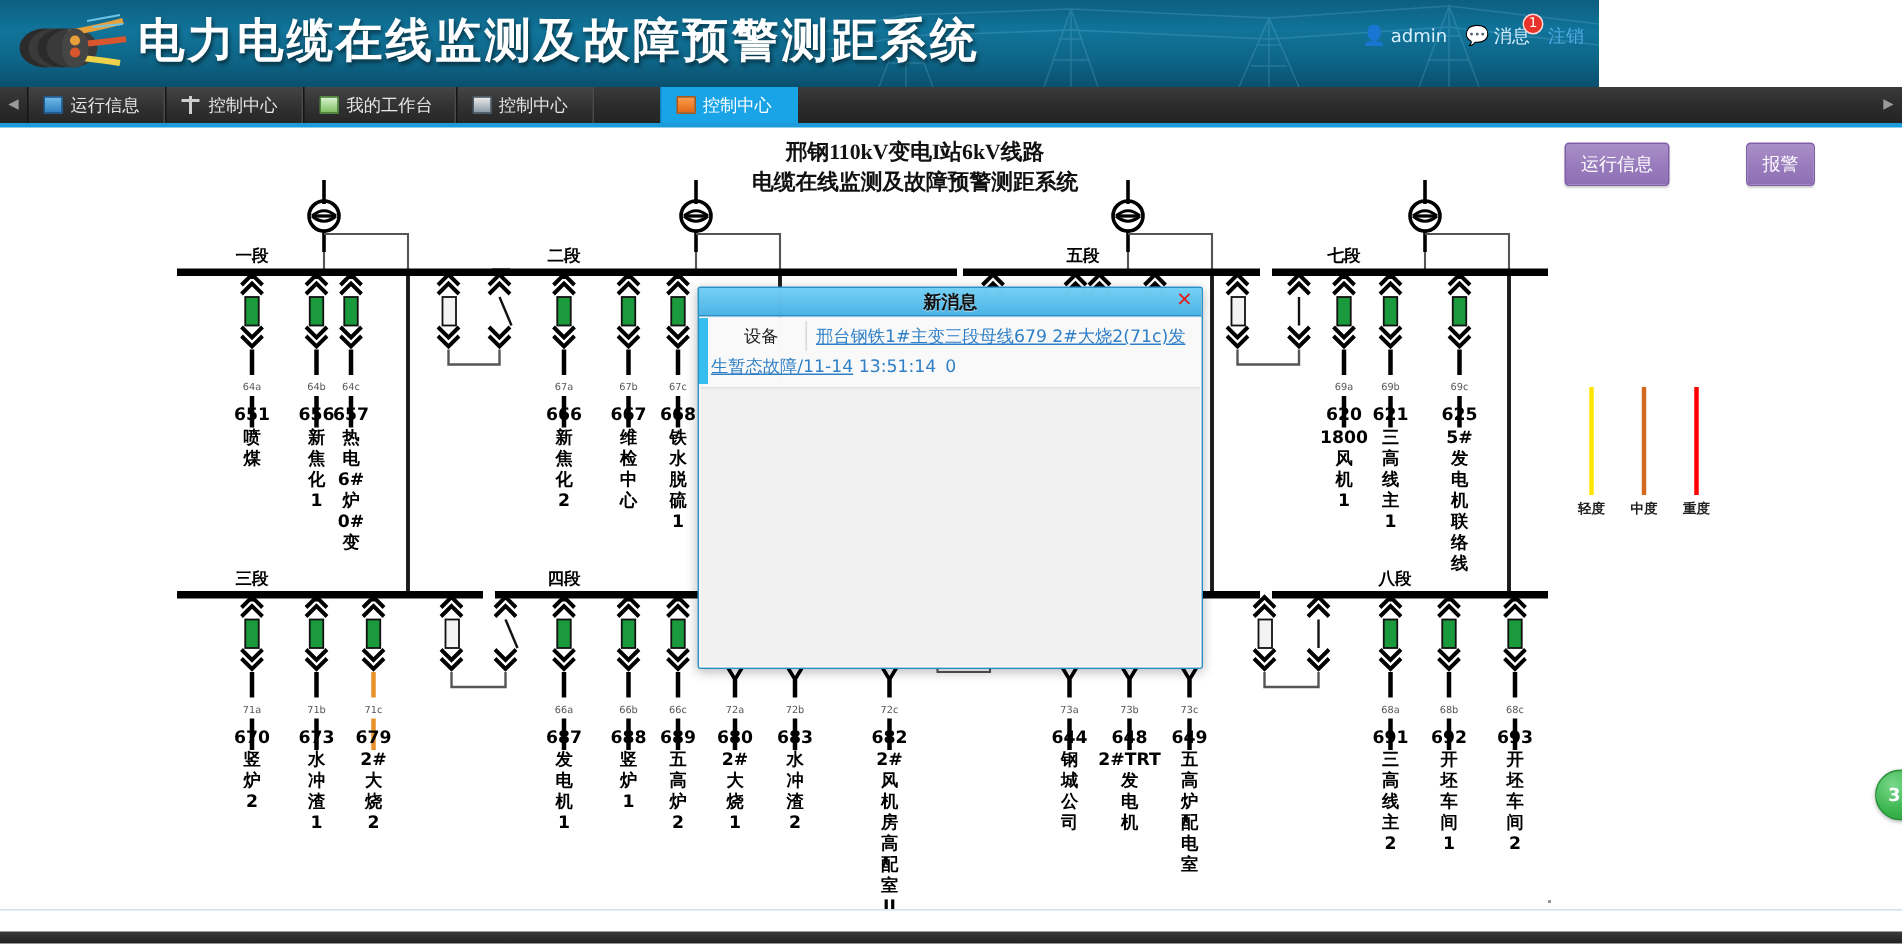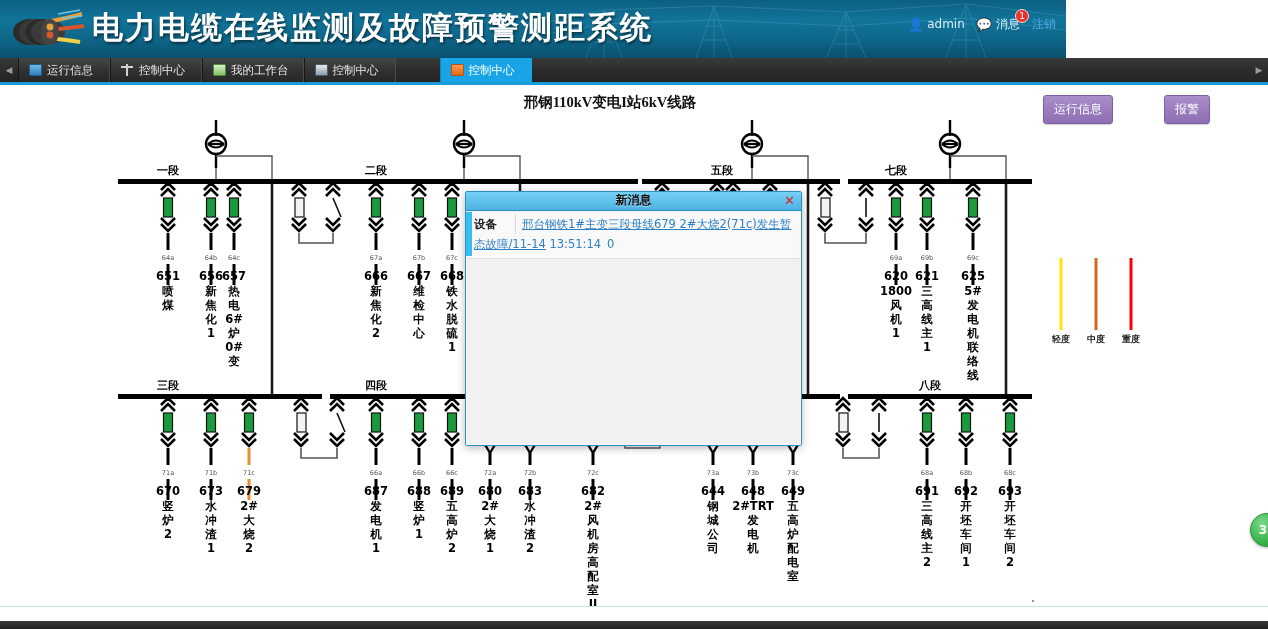--- a/index.html
+++ b/index.html
@@ -133,21 +133,21 @@
     position: absolute; left: 465px; top: 103px; width: 337px; height: 255px;
     border: 1px solid #2b8fc4; border-radius: 2px;
     box-shadow: 0 2px 8px rgba(0,0,0,.28);
     background: rgba(243,243,243,0.94);
     overflow: hidden;
   }
   #dialog .dlg-title {
     position: relative; height: 19px;
     background: linear-gradient(180deg, rgba(90,200,245,.82), rgba(40,165,225,.82));
     border-bottom: 1px solid #2b8fc4;
-    display: flex; align-items: flex-start; justify-content: center;
+    display: flex; align-items: center; justify-content: center;
   }
   #dialog .dlg-title .t {
     font-size: 12px; font-weight: bold; color: #111;
     text-shadow: 0 1px 0 rgba(255,255,255,.5);
   }
   #dialog .dlg-close {
     position: absolute; right: 6px; top: 2px;
     color: #e02020; font-size: 13px; font-weight: bold; cursor: pointer;
     line-height: 14px;
   }
@@ -156,22 +156,22 @@
     background: rgba(250,250,250,.90);
   }
   #dialog .msg-accent {
     position: absolute; left: 0; top: 0; width: 6px; height: 44px; background: #37bdf0;
   }
   #dialog .msg-row {
     position: absolute; left: 8px; top: 2px; right: 4px;
     display: block; font-size: 11.5px; line-height: 20px;
   }
   #dialog .msg-label {
-    display: inline-block; width: 42px; font-weight: bold; color: #222;
-    border-right: 1px solid #d8d8d8; margin-right: 6px;
+    display: inline-block; width: 42px; font-weight: normal; color: #222;
+    border-right: 1px solid #d8d8d8; margin-right: 6px; margin-left: 22px;
   }
   #dialog .msg-text { color: #2e7fc6; text-decoration: underline; cursor: pointer; }
   #dialog .msg-time { color: #2e7fc6; }
   #dialog .msg-zero { color: #2e7fc6; margin-left: 6px; }
   #dialog .dlg-scroll {
     position: absolute; left: 1px; top: 46px; right: 1px; bottom: 1px;
     background: rgba(240,240,240,.9); border-top: 1px solid #e2e2e2;
   }
 
   
@@ -266,20 +266,21 @@
 
   <div id="main">
 
     <div class="act-btns">
       <button class="act-btn">运行信息</button>
       <button class="act-btn">报警</button>
     </div>
 
     <div class="diag-title">
       <div>邢钢110kV变电I站6kV线路</div>
+      <div>电缆在线监测及故障预警测距系统</div>
     </div>
 
     <svg id="diagram" viewBox="0 0 1268 518">
       <defs>
         <g id="chevUp">
           <path d="M-7,6 L0,-1 L7,6" fill="none" stroke="#000" stroke-width="2.6"></path>
           <path d="M-7,12 L0,5 L7,12" fill="none" stroke="#000" stroke-width="2.6"></path>
         </g>
         <g id="chevDn">
           <path d="M-7,-1 L0,6 L7,-1" fill="none" stroke="#000" stroke-width="2.6"></path>

